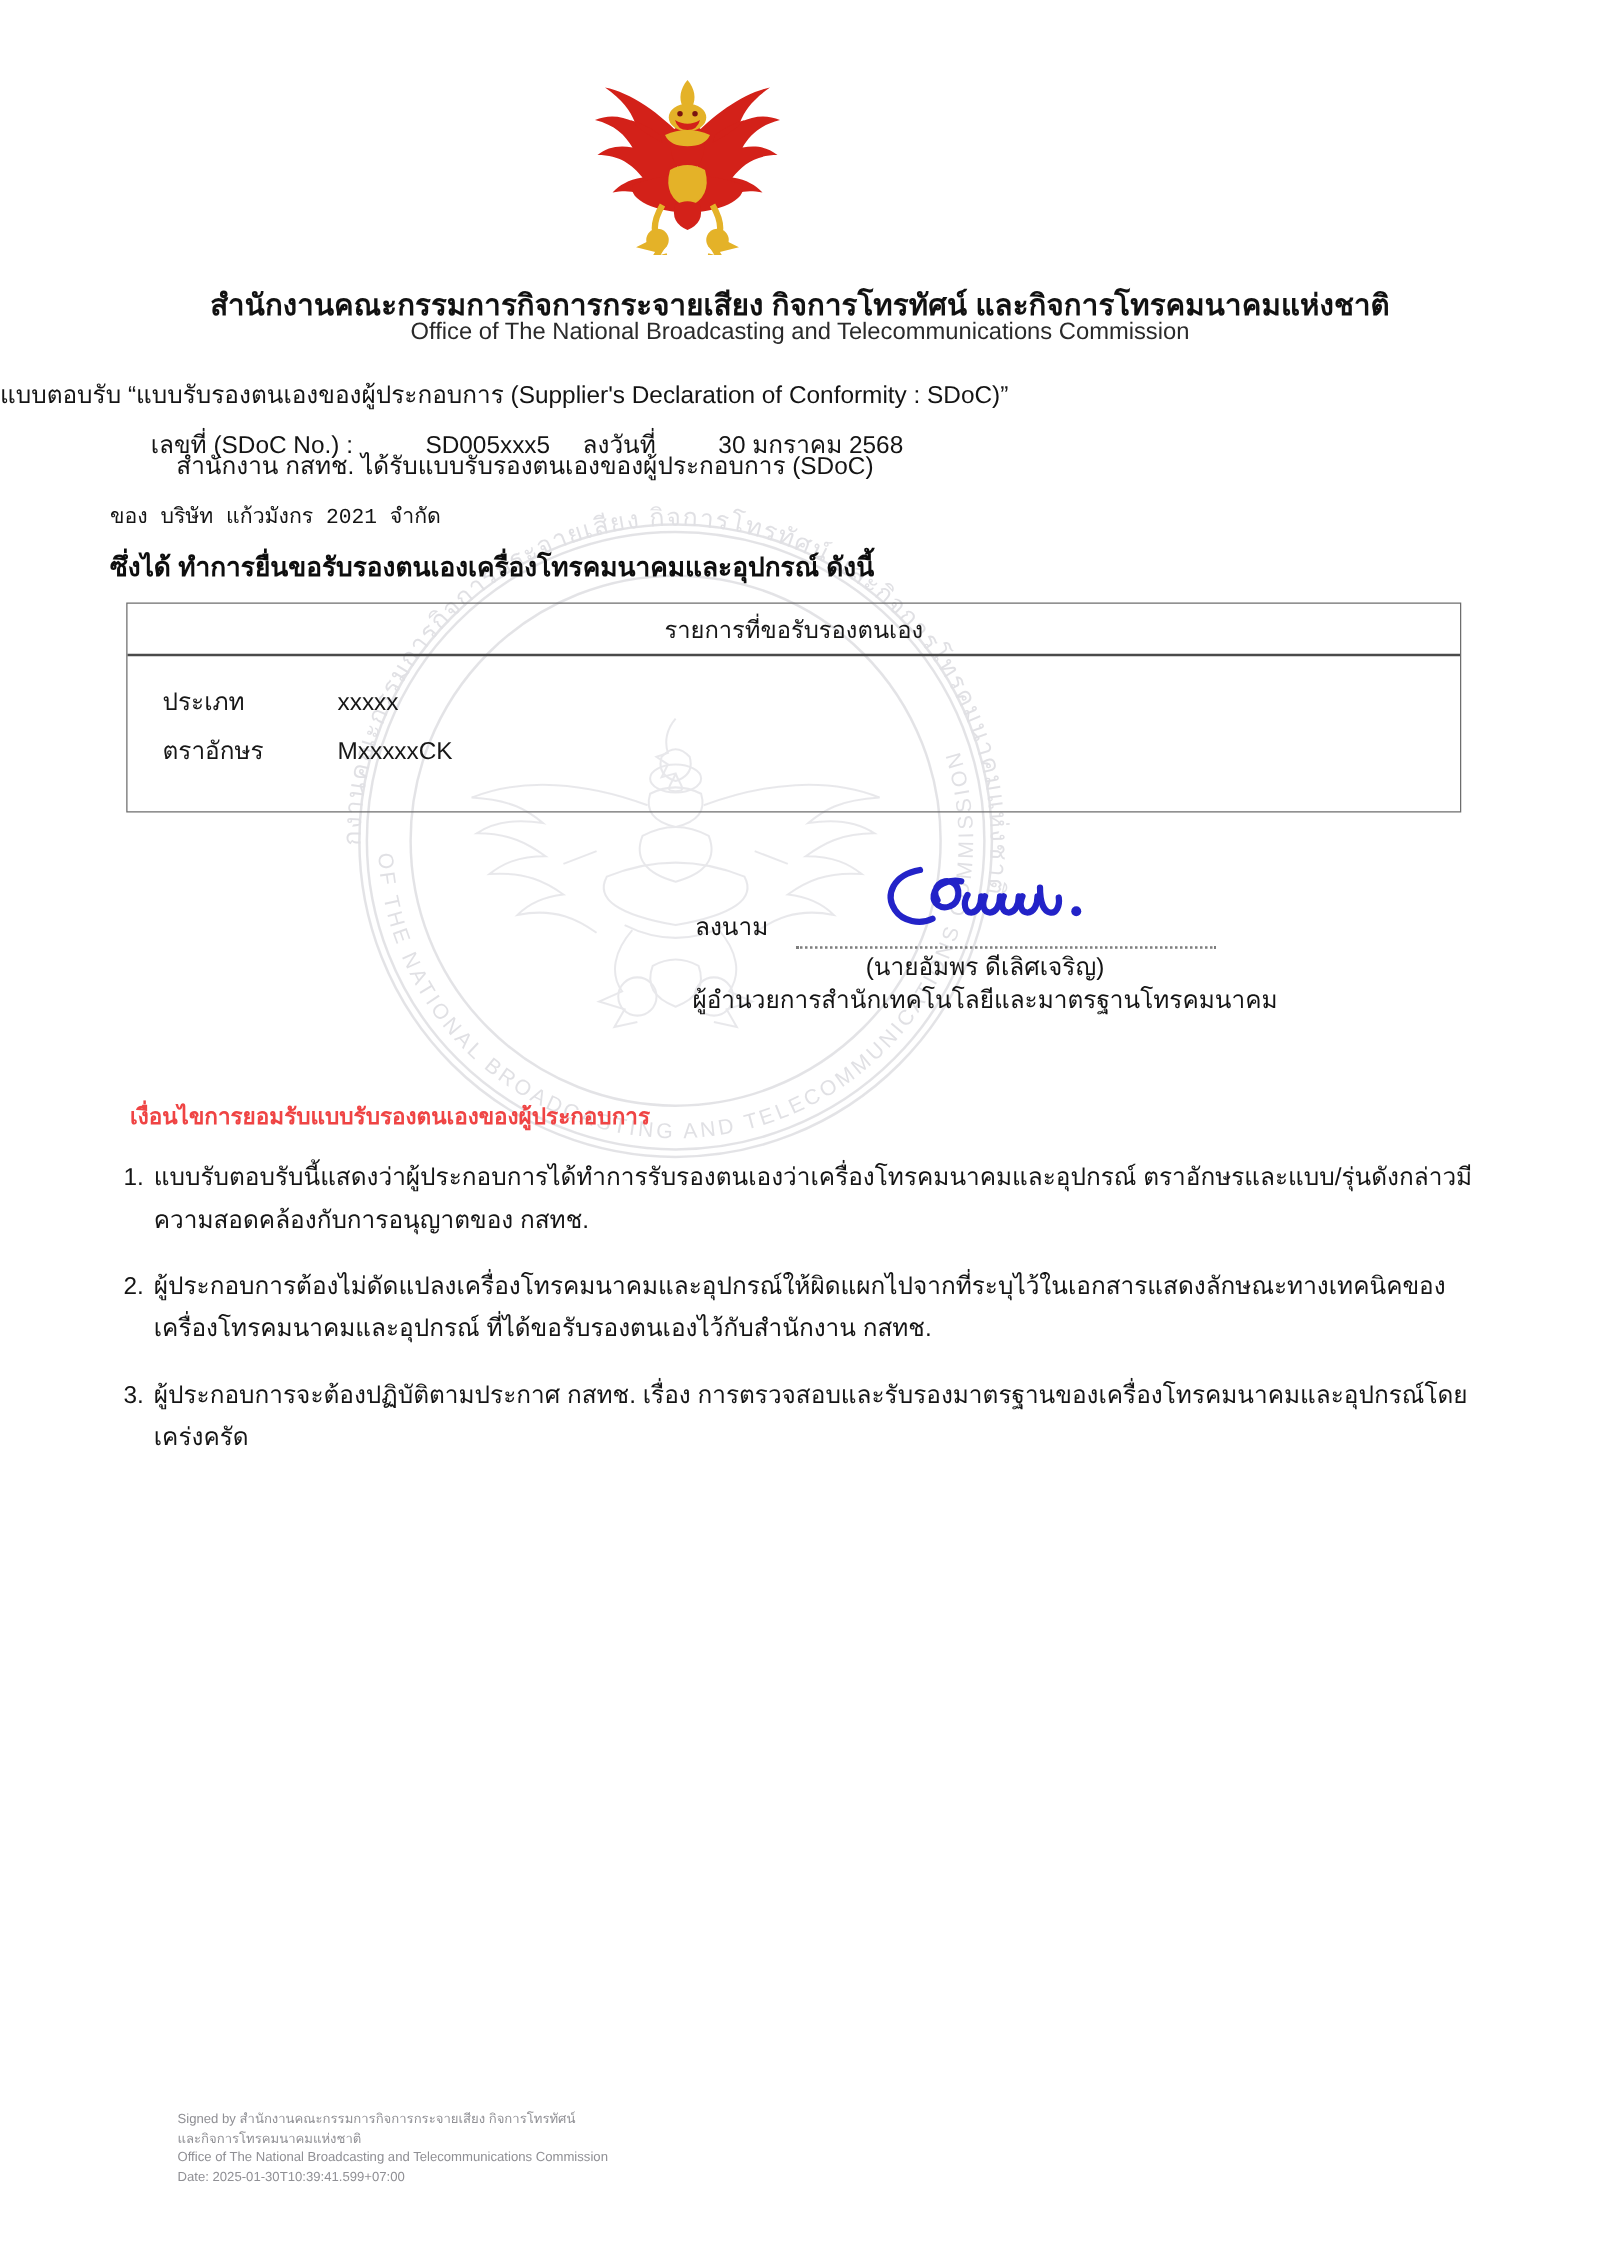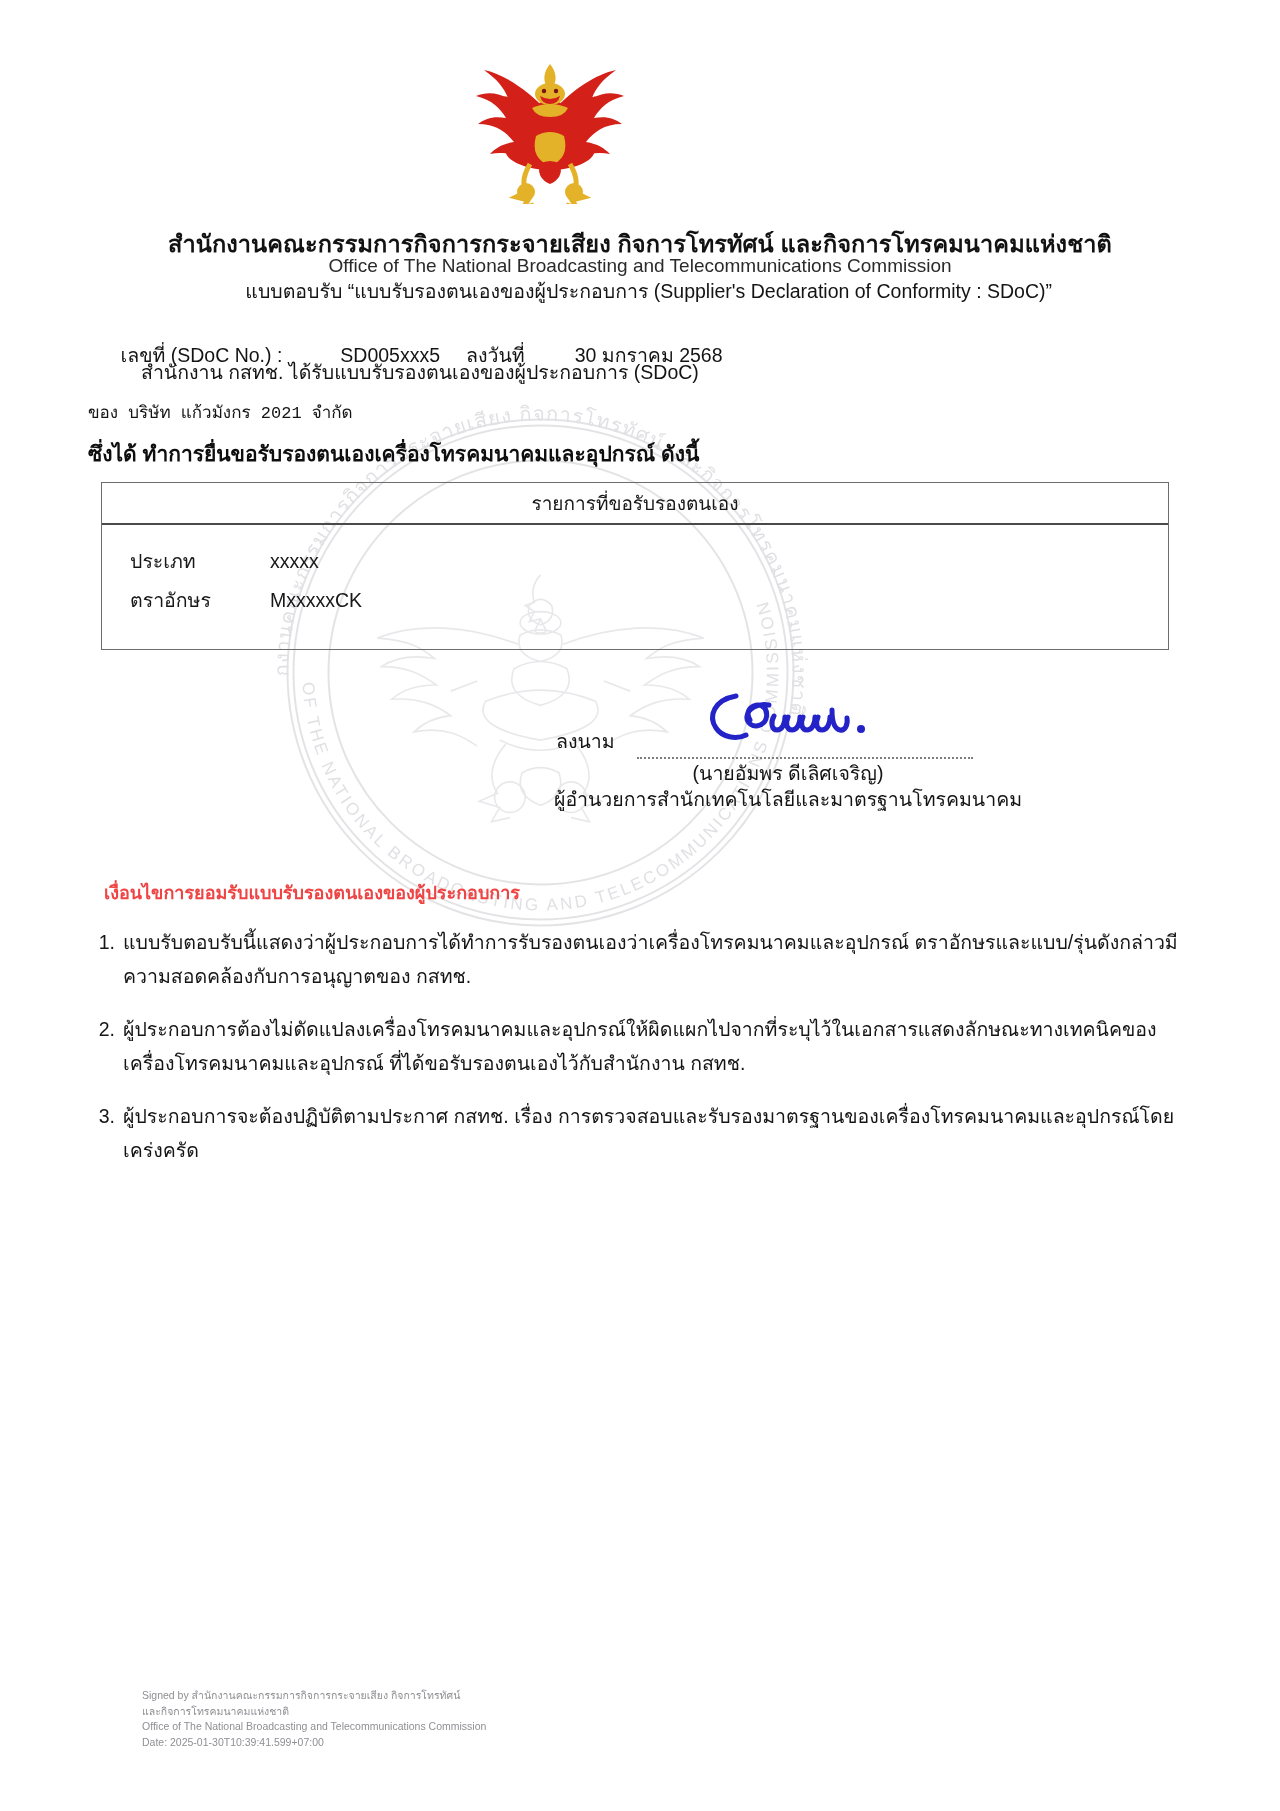--- a/index.html
+++ b/index.html
@@ -64,23 +64,23 @@
     position: absolute;
     left: 0; top: 255px;
     width: 1280px;
     text-align: center;
     font-size: 19px;
     color: #2a2a2a;
   }
 
   .line-title {
     position: absolute;
-    left: 0; top: 276px;
+    left: 0; top: 300px;
     width: 1052px;
-    text-align: right;
+    text-align: left;
     font-size: 19.5px;
     color: #141414;
   }
 
   .line-no {
     position: absolute;
     left: 88px; top: 317px;
     font-size: 19.5px;
     color: #141414;
     white-space: pre;

